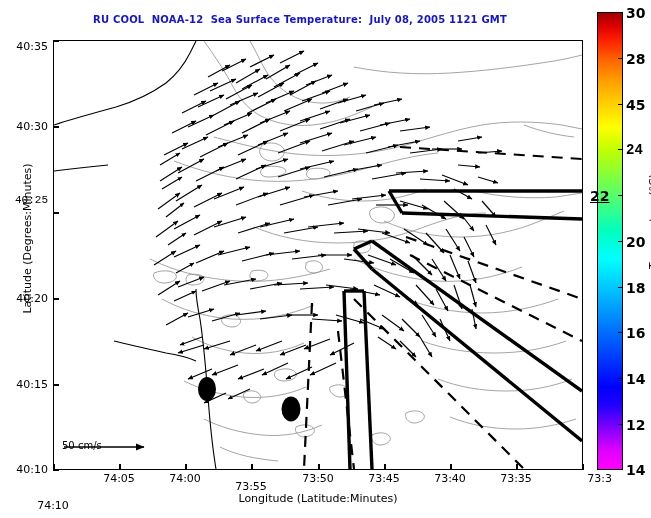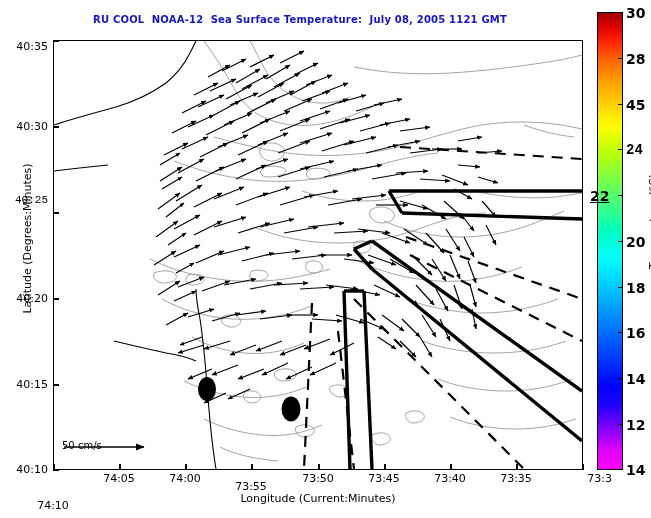--- a/index.html
+++ b/index.html
@@ -445,21 +445,21 @@
     <div class="tick" style="left:450px;top:464px;width:1.5px;height:6px;"></div>
     <div class="xtlabel" style="left:425px;top:472px;">73:40</div>
 
     <div class="tick" style="left:516px;top:464px;width:1.5px;height:6px;"></div>
     <div class="xtlabel" style="left:491px;top:472px;">73:35</div>
 
     <div class="tick" style="left:582px;top:464px;width:1.5px;height:6px;"></div>
     <div class="xtlabel" style="left:562px;top:472px;text-align:right;">73:3</div>
   </div>
 
-  <div id="xaxis-title">Longitude (Current:Minutes)</div>
+  <div id="xaxis-title">Longitude (Latitude:Minutes)</div>
   <div id="yaxis-title">Latitude (Degrees:Minutes)</div>
 
   <div id="cbar"></div>
   <div>
     <div class="cbtick" style="left:618px;top:12px;"></div>
     <div class="cblabel" style="left:626px;top:5px;">30</div>
 
     <div class="cbtick" style="left:618px;top:58px;"></div>
     <div class="cblabel" style="left:626px;top:51px;text-align:center;">28</div>
 

